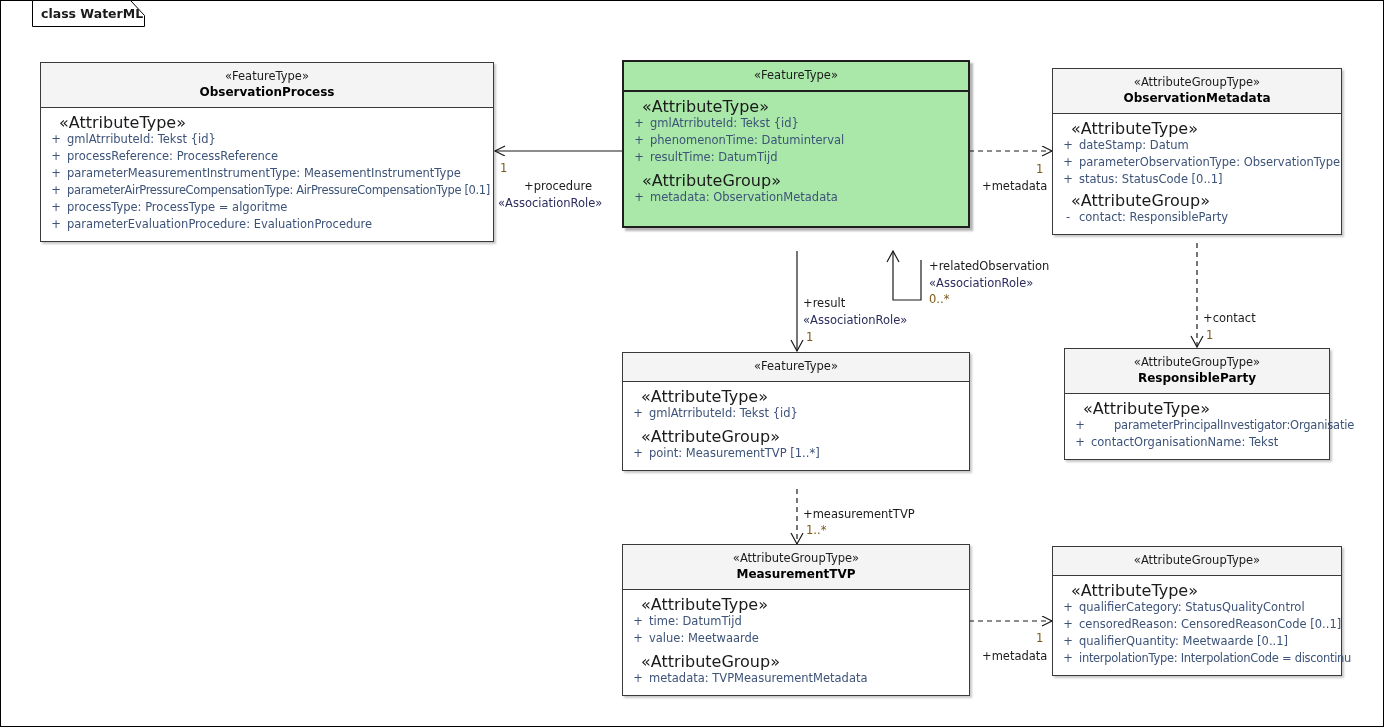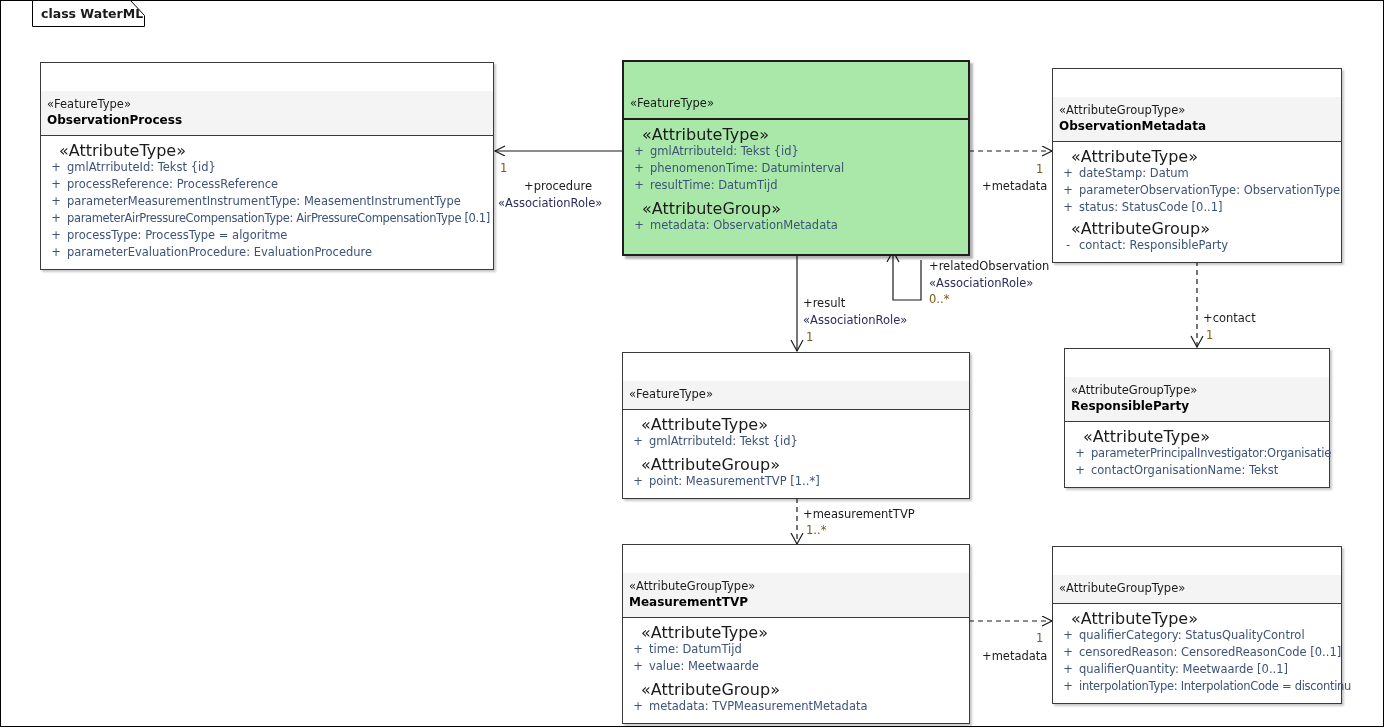--- a/index.html
+++ b/index.html
@@ -47,25 +47,24 @@
     background:#ffffff;
     box-shadow:2px 2px 2px rgba(0,0,0,0.22);
   }
   .uml-class.highlight{
     border:2px solid #1f1f1f;
     background:#a9e8a8;
     box-shadow:3px 3px 2px rgba(0,0,0,0.30);
   }
   .uml-head{
     box-sizing:border-box;
-    text-align:left;
+    text-align:center;
     padding:6px 6px 7px 6px;
     border-bottom:1px solid #3a3a3a;
     background:#f4f4f4;
-    margin-top:28px;
   }
   .uml-class.highlight .uml-head{
     background:#a9e8a8;
     border-bottom:2px solid #1f1f1f;
   }
   .stereo-top{
     font-size:11.5px;
     color:#1b1b1b;
     line-height:15px;
     white-space:nowrap;
@@ -325,21 +324,21 @@
 
   <div class="uml-class" style="left:1064px; top:348px; width:266px;">
     <div class="uml-head">
       <div class="stereo-top">«AttributeGroupType»</div>
       <div class="class-name">ResponsibleParty</div>
     </div>
     <div class="uml-body">
       <div class="grp-stereo">«AttributeType»</div>
       <div class="attr-row">
         <span class="attr-vis">+</span>
-        <span class="attr-text" style="letter-spacing:-0.2px;">parameterPrincipalInvestigator:Organisatie</span>
+        <span class="attr-text" style="letter-spacing:-0.2px;margin-left:23px;">parameterPrincipalInvestigator:Organisatie</span>
       </div>
       <div class="attr-row">
         <span class="attr-vis">+</span>
         <span class="attr-text">contactOrganisationName: Tekst</span>
       </div>
     </div>
   </div>
 
   <div class="uml-class" style="left:622px; top:544px; width:348px;">
     <div class="uml-head">

